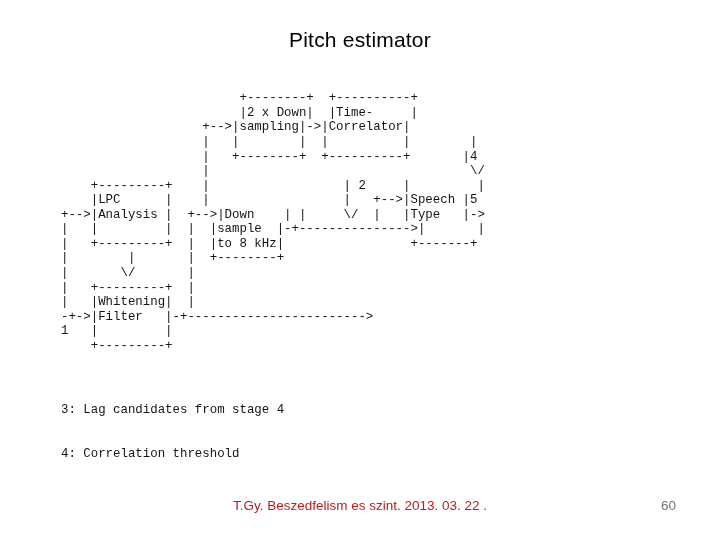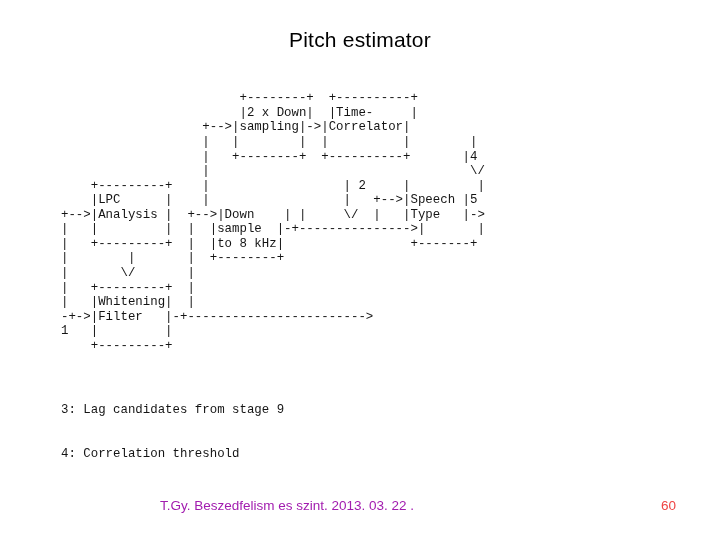--- a/index.html
+++ b/index.html
@@ -65,34 +65,35 @@
   .legend-line {
     white-space: pre;
   }
 
   
   .footer-center {
     position: absolute;
     top: 497px;
     left: 160px;
     width: 400px;
+    text-align: center;
     font-family: "Liberation Sans", sans-serif;
     font-size: 13.5px;
     line-height: 17px;
-    color: #a21caf;
+    color: #b91c1c;
     white-space: pre-line;
   }
   .footer-page {
     position: absolute;
     top: 497px;
     right: 44px;
     font-family: "Liberation Sans", sans-serif;
     font-size: 13.5px;
     line-height: 17px;
-    color: #ef4444;
+    color: #737373;
   }
 </style>
 </head>
 <body>
 
 <div class="slide">
 
   <div class="slide-title">Pitch estimator</div>
 
   <pre class="ascii-block">                        +--------+  +----------+
@@ -108,21 +109,21 @@
 |   +---------+  |  |to 8 kHz|                 +-------+
 |        |       |  +--------+
 |       \/       |
 |   +---------+  |
 |   |Whitening|  |
 -+-&gt;|Filter   |-+------------------------&gt;
 1   |         |
     +---------+</pre>
 
   <div class="legend-block">
-    <div class="legend-line">3: Lag candidates from stage 9</div>
+    <div class="legend-line">3: Lag candidates from stage 4</div>
     <div class="legend-line">4: Correlation threshold</div>
     
     
     
   </div>
 
   <div class="footer-center">T.Gy. Beszedfelism es szint. 2013. 03. 22 .</div>
 
   <div class="footer-page">60</div>
 

